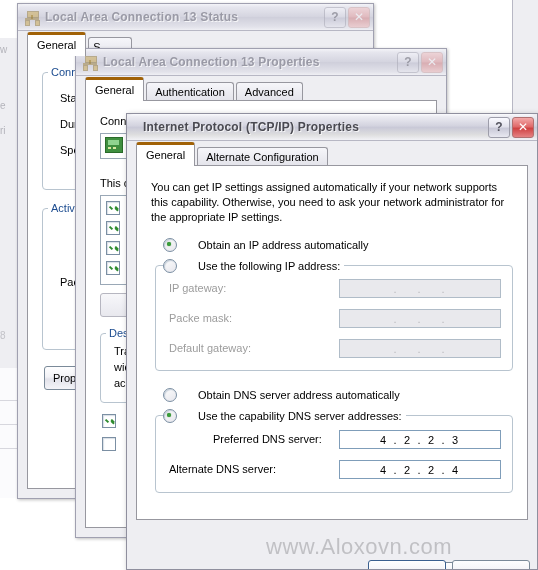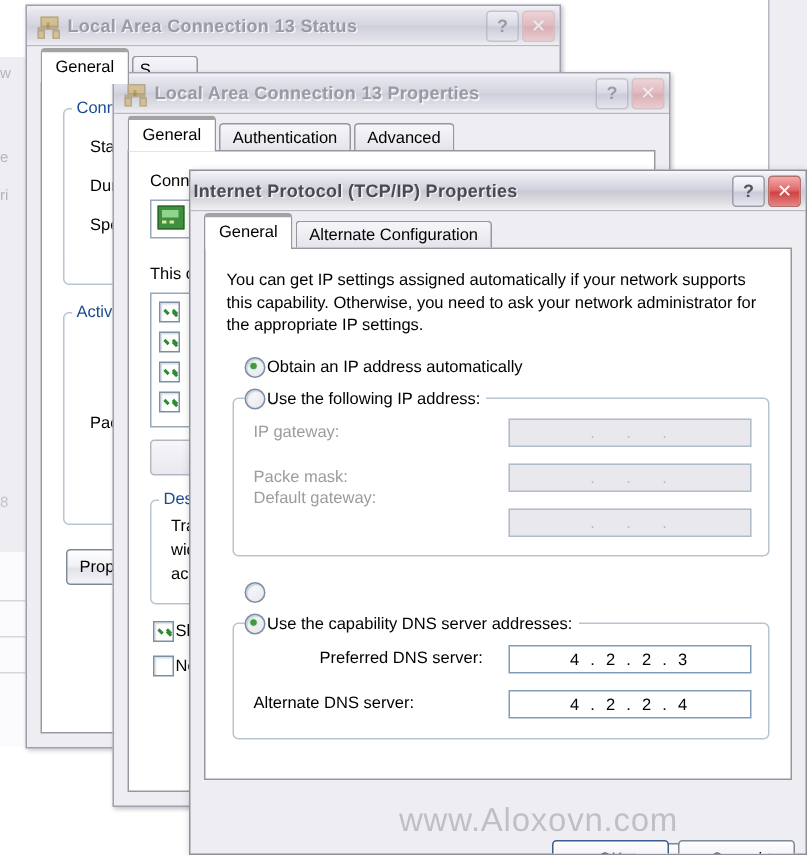--- a/index.html
+++ b/index.html
@@ -45,32 +45,32 @@
   .neticon .f2{left:11px;top:10px;width:3px;height:4px;background:#c9a13a;border:1px solid #8a6d20;}
   .neticon.dim i{opacity:.45;}
 
   .client{position:absolute;left:3px;right:3px;top:27px;bottom:3px;background:#eeeef2;}
 
   
   .tabstrip{position:absolute;left:6px;top:4px;display:flex;align-items:flex-end;height:21px;}
   .tab{height:18px;line-height:18px;padding:0 8px;font-size:11px;
        background:linear-gradient(180deg,#f6f6fa,#e3e3ea);
        border:1px solid #97979f;border-bottom:none;border-radius:3px 3px 0 0;margin-right:2px;color:#000;}
-  .tab.active{height:21px;line-height:20px;background:#fff;border-top:3px solid #a3a3a3;
+  .tab.active{height:21px;line-height:20px;background:#fff;border-top:3px solid #a16207;
               border-bottom:none;position:relative;z-index:3;margin-right:2px;padding:0 9px;}
   .tabpage{position:absolute;left:6px;right:6px;top:24px;bottom:6px;background:#fff;
            border:1px solid #97979f;}
 
   
   .radio{width:12px;height:12px;border-radius:50%;flex:none;
          background:linear-gradient(145deg,#fdfdfd,#e6e6ec);
          border:1px solid #7b8fa3;box-shadow:inset 1px 1px 1px rgba(140,160,180,.45);position:relative;}
   .radio.on::after{content:"";position:absolute;left:3px;top:3px;width:4px;height:4px;border-radius:50%;
          background:#3a9e3a;box-shadow:0 0 1px #2d7a2d;}
-  .rowr{display:flex;align-items:center;gap:1px;}
+  .rowr{display:flex;align-items:center;gap:21px;}
   .rowr span{line-height:13px;}
   .grp{position:absolute;border:1px solid #b8c4cf;border-radius:4px;}
   .fieldlbl{position:absolute;font-size:11px;color:#000;}
   .fieldlbl.dis{color:#9c9c9c;}
   .ipbox{position:absolute;height:17px;border:1px solid #7f9db9;background:#fff;
          display:flex;align-items:center;justify-content:center;font-size:11px;letter-spacing:2px;}
   .ipbox.dis{background:#e9e9ed;border-color:#b0bcc8;color:#b9b9bd;}
   .ipseg{display:inline-block;min-width:13px;text-align:center;}
   .ipdot{display:inline-block;width:11px;text-align:center;}
   .btn{position:absolute;height:21px;border:1px solid #7b8a99;border-radius:3px;font-size:11px;
@@ -215,21 +215,21 @@
       </div>
       <div class="rowr" style="position:absolute;left:16px;top:336px;">
         <span class="chk"></span>
         <span>No</span>
       </div>
     </div>
   </div>
 </div>
 
 <div class="win clip" style="left:126px;top:113px;width:410px;height:455px;border-color:#8f8f9e;box-shadow:2px 2px 6px rgba(0,0,0,.3);">
-  <div class="titlebar active" style="padding-left:2px;">
+  <div class="titlebar active" style="padding-left:16px;">
     <span class="titletext active" style="margin-left:0;">Internet Protocol (TCP/IP) Properties</span>
     <span class="tbtns">
       <span class="tbtn">?</span>
       <span class="tbtn close">✕</span>
     </span>
   </div>
 
   <div class="client">
     <div class="tabstrip">
       <div class="tab active">General</div>
@@ -265,33 +265,34 @@
       <div class="ipbox dis" style="left:202px;top:143px;width:160px;">
         <span class="ipseg"></span>
           <span class="ipdot">.</span>
           <span class="ipseg"></span>
           <span class="ipdot">.</span>
           <span class="ipseg"></span>
           <span class="ipdot">.</span>
           <span class="ipseg"></span>
       </div>
 
-      <div class="fieldlbl dis" style="left:32px;top:160px;">Default gateway:</div>
+      <div class="fieldlbl dis" style="left:32px;top:176px;">Default gateway:</div>
       <div class="ipbox dis" style="left:202px;top:173px;width:160px;">
         <span class="ipseg"></span>
           <span class="ipdot">.</span>
           <span class="ipseg"></span>
           <span class="ipdot">.</span>
           <span class="ipseg"></span>
           <span class="ipdot">.</span>
           <span class="ipseg"></span>
       </div>
 
       <div class="rowr" style="position:absolute;left:26px;top:222px;">
         <span class="radio"></span>
+        <span>Obtain DNS server address automatically</span>
       </div>
 
       <div class="grp" style="left:18px;top:249px;width:356px;height:76px;"></div>
       <div class="rowr" style="position:absolute;left:26px;top:243px;background:#fff;padding-right:4px;">
         <span class="radio on"></span>
         <span>Use the capability DNS server addresses:</span>
       </div>
 
       <div class="fieldlbl" style="left:32px;top:267px;margin-left:44px;">Preferred DNS server:</div>
       <div class="ipbox" style="left:202px;top:264px;width:160px;">

